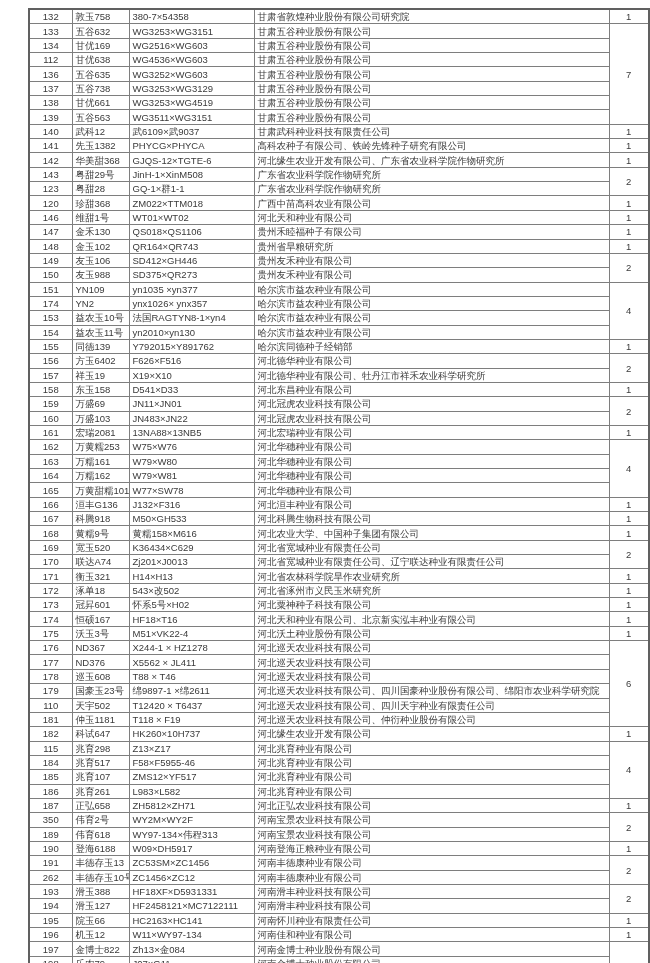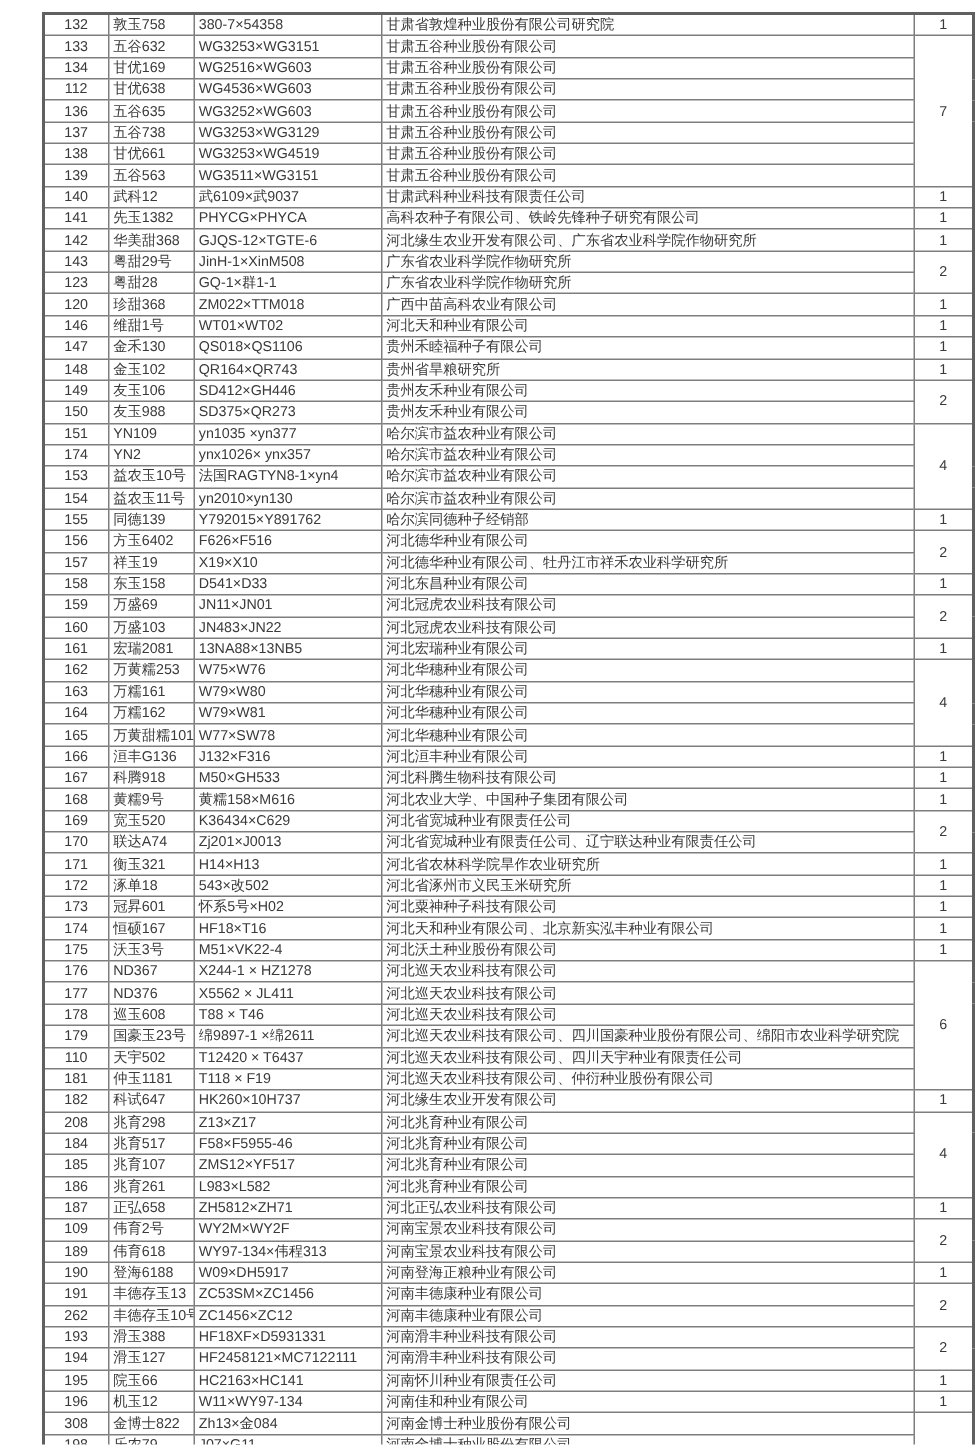--- a/index.html
+++ b/index.html
@@ -378,21 +378,21 @@
         <td class="c-org">河北巡天农业科技有限公司、仲衍种业股份有限公司</td>
       </tr>
       <tr>
         <td class="c-num">182</td>
         <td class="c-name">科试647</td>
         <td class="c-cross">HK260×10H737</td>
         <td class="c-org">河北缘生农业开发有限公司</td>
         <td rowspan="1" class="c-count">1</td>
       </tr>
       <tr>
-        <td class="c-num">208</td>
+        <td class="c-num">115</td>
         <td class="c-name">兆育298</td>
         <td class="c-cross">Z13×Z17</td>
         <td class="c-org">河北兆育种业有限公司</td>
         <td rowspan="4" class="c-count">4</td>
       </tr>
       <tr>
         <td class="c-num">184</td>
         <td class="c-name">兆育517</td>
         <td class="c-cross">F58×F5955-46</td>
         <td class="c-org">河北兆育种业有限公司</td>
@@ -410,21 +410,21 @@
         <td class="c-org">河北兆育种业有限公司</td>
       </tr>
       <tr>
         <td class="c-num">187</td>
         <td class="c-name">正弘658</td>
         <td class="c-cross">ZH5812×ZH71</td>
         <td class="c-org">河北正弘农业科技有限公司</td>
         <td rowspan="1" class="c-count">1</td>
       </tr>
       <tr>
-        <td class="c-num">109</td>
+        <td class="c-num">350</td>
         <td class="c-name">伟育2号</td>
         <td class="c-cross">WY2M×WY2F</td>
         <td class="c-org">河南宝景农业科技有限公司</td>
         <td rowspan="2" class="c-count">2</td>
       </tr>
       <tr>
         <td class="c-num">189</td>
         <td class="c-name">伟育618</td>
         <td class="c-cross">WY97-134×伟程313</td>
         <td class="c-org">河南宝景农业科技有限公司</td>
@@ -470,21 +470,21 @@
         <td rowspan="1" class="c-count">1</td>
       </tr>
       <tr>
         <td class="c-num">196</td>
         <td class="c-name">机玉12</td>
         <td class="c-cross">W11×WY97-134</td>
         <td class="c-org">河南佳和种业有限公司</td>
         <td rowspan="1" class="c-count">1</td>
       </tr>
       <tr>
-        <td class="c-num">308</td>
+        <td class="c-num">197</td>
         <td class="c-name">金博士822</td>
         <td class="c-cross">Zh13×金084</td>
         <td class="c-org">河南金博士种业股份有限公司</td>
         <td rowspan="2" class="c-count"></td>
       </tr>
       <tr>
         <td class="c-num">198</td>
         <td class="c-name">乐农79</td>
         <td class="c-cross">J07×G11</td>
         <td class="c-org">河南金博士种业股份有限公司</td>

